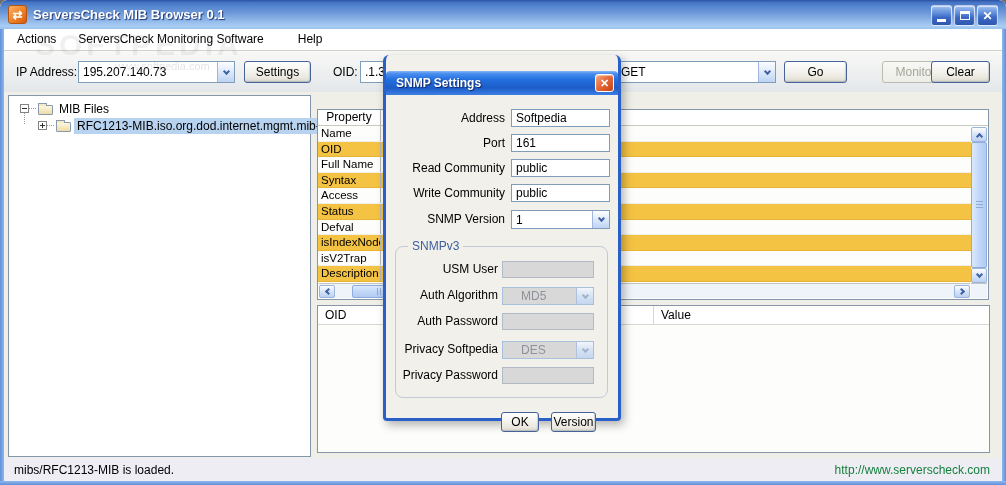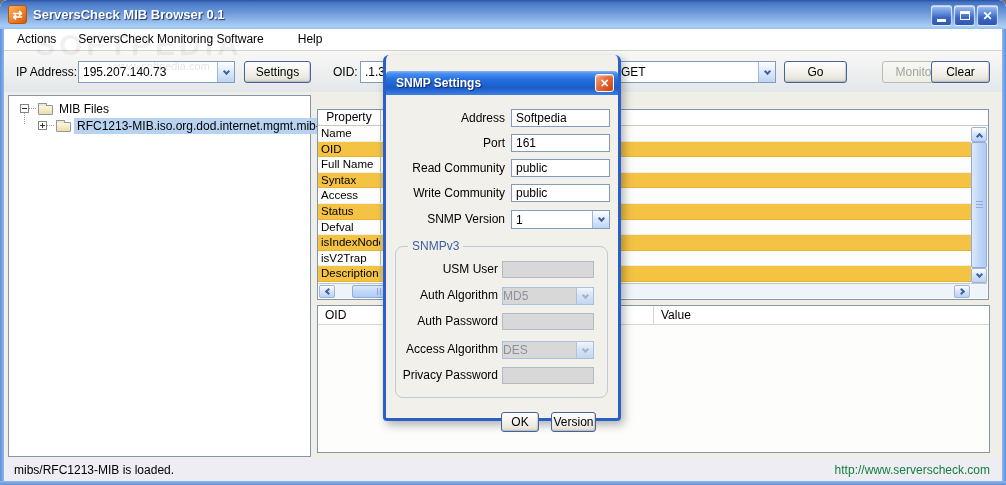--- a/index.html
+++ b/index.html
@@ -97,21 +97,21 @@
 .dlg-body{position:relative;height:339px;}
 .dlg-label{position:absolute;left:3px;width:116px;height:18px;line-height:18px;text-align:right;}
 .dlg-input{position:absolute;left:125px;width:99px;height:18px;background:#fff;border:1px solid #7F9DB9;}
 .dlg-combo{position:absolute;left:125px;width:99px;height:19px;background:#fff;border:1px solid #7F9DB9;display:flex;align-items:stretch;}
 .dlg-combo .ctxt{flex:1;padding-left:4px;display:flex;align-items:center;}
 .groupbox{position:absolute;left:9px;top:151px;width:213px;height:152px;border:1px solid #C3CAD7;border-radius:8px;}
 .grp-label{position:absolute;left:12px;top:-8px;background:#F1F0EB;padding:0 4px;color:#3F5E9E;}
 .g-label{position:absolute;left:4px;width:98px;height:17px;line-height:17px;text-align:right;}
 .g-input{position:absolute;left:106px;width:92px;height:17px;background:#D8D8D8;border:1px solid #B2BAC6;}
 .g-combo{position:absolute;left:106px;width:92px;height:18px;background:#D8D8D8;border:1px solid #A9C0DC;display:flex;align-items:stretch;color:#8E9298;}
-.g-combo .ctxt{flex:1;padding-left:0;display:flex;align-items:center;}
+.g-combo .ctxt{flex:1;padding-left:18px;display:flex;align-items:center;}
 .g-combo .arrowbtn{background:linear-gradient(180deg,#F2F6FC,#D6E2F4 50%,#C4D6EE);border-left:1px solid #AEC2DE;}
 .dlg-btn{position:absolute;top:317px;height:20px;}
 input.gin{width:100%;height:100%;border:none;outline:none;background:transparent;}
 </style>
 </head>
 <body>
 
 <div id="screen">
 
   <div class="titlebar">
@@ -289,21 +289,21 @@
         <div class="g-input" style="top:14px;"><input class="gin" disabled="" value="" style=""></div>
         <div class="g-label" style="top:40px;">Auth Algorithm</div>
         <div class="g-combo" style="top:40px;">
           <div class="ctxt">MD5</div>
           <div class="arrowbtn">
               <span class="chev dis"></span>
             </div>
         </div>
         <div class="g-label" style="top:66px;">Auth Password</div>
         <div class="g-input" style="top:66px;"><input class="gin" disabled="" value="" style=""></div>
-        <div class="g-label" style="top:94px;">Access Algorithm</div>
+        <div class="g-label" style="top:94px;">Privacy Softpedia</div>
         <div class="g-combo" style="top:94px;">
           <div class="ctxt">DES</div>
           <div class="arrowbtn">
               <span class="chev dis"></span>
             </div>
         </div>
         <div class="g-label" style="top:120px;">Privacy Password</div>
         <div class="g-input" style="top:120px;"><input class="gin" disabled="" value="" style=""></div>
       </div>
 

